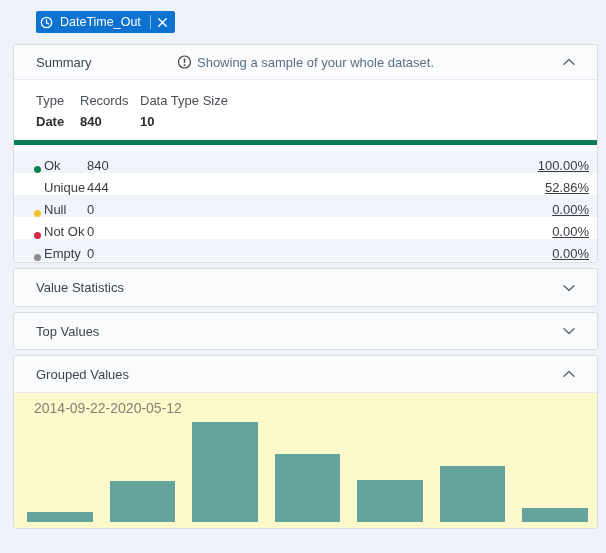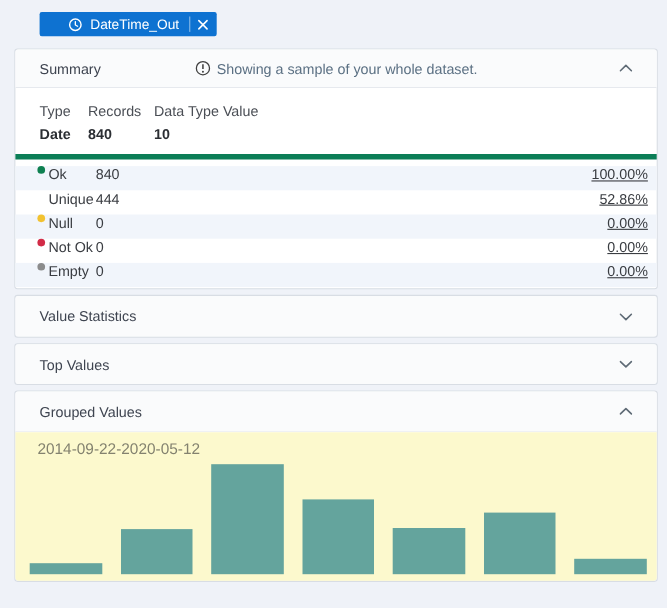--- a/index.html
+++ b/index.html
@@ -9,21 +9,21 @@
     background:#eff2f8;
     font-family:"Liberation Sans", sans-serif;
     font-size:13px; color:#3a3d42; overflow:hidden;
   }
 
   
   .chip {
     position:absolute; left:36px; top:11px; height:22px;
     display:flex; align-items:center;
     border-radius:2px; color:#fff; cursor:pointer;
-    padding-left:26px;
+    padding-left:4px;
   }
   .chip .chip-label { margin-left:7px; font-size:12.5px; }
   .chip .chip-divider { width:1px; height:14px; background:rgba(255,255,255,.5); margin-left:9px; }
   .chip .chip-close {
     width:24px; height:100%; display:flex; align-items:center; justify-content:center;
     background:none; border:none; cursor:pointer;
   }
 
   
   .panel {
@@ -55,21 +55,21 @@
   }
 
   
   .meta-table { padding:10px 0 0 22px; color:#4a4e55; }
   .meta-row { display:grid; grid-template-columns:44px 60px auto; line-height:21px; }
   .meta-row.values { font-weight:bold; color:#2b2e33; }
   .quality-bar { margin-top:8px; height:5px; width:100%; }
 
   .quality-rows { margin-top:6px; }
   .q-row {
-    height:22px; display:flex; align-items:flex-start;
+    height:22px; display:flex; align-items:flex-end;
     padding:0 8px 0 20px;
   }
   .q-row.alt { background:#f1f5fb; }
   .q-dot { width:7px; height:7px; border-radius:50%; margin-right:3px; flex:none; }
   .q-label { flex:0 0 43px; }
   .q-count { flex:none; }
   .q-pct { margin-left:auto;text-decoration:underline; }
 
   
   .chart-area {
@@ -124,21 +124,21 @@
             <path d="M1 6.3 L6 1.5 L11 6.3" stroke="#5f6b76" stroke-width="1.5" fill="none" stroke-linecap="round" stroke-linejoin="round"></path>
           </svg>
         </span>
       </button>
     </header>
 
     <div class="meta-table">
       <div class="meta-row headers">
         <span>Type</span>
         <span>Records</span>
-        <span>Data Type Value</span>
+        <span>Data Type Size</span>
       </div>
       <div class="meta-row values">
         <span>Date</span>
         <span>840</span>
         <span>10</span>
       </div>
     </div>
 
     <div class="quality-bar" style="background: rgb(11, 126, 87);"></div>
 

